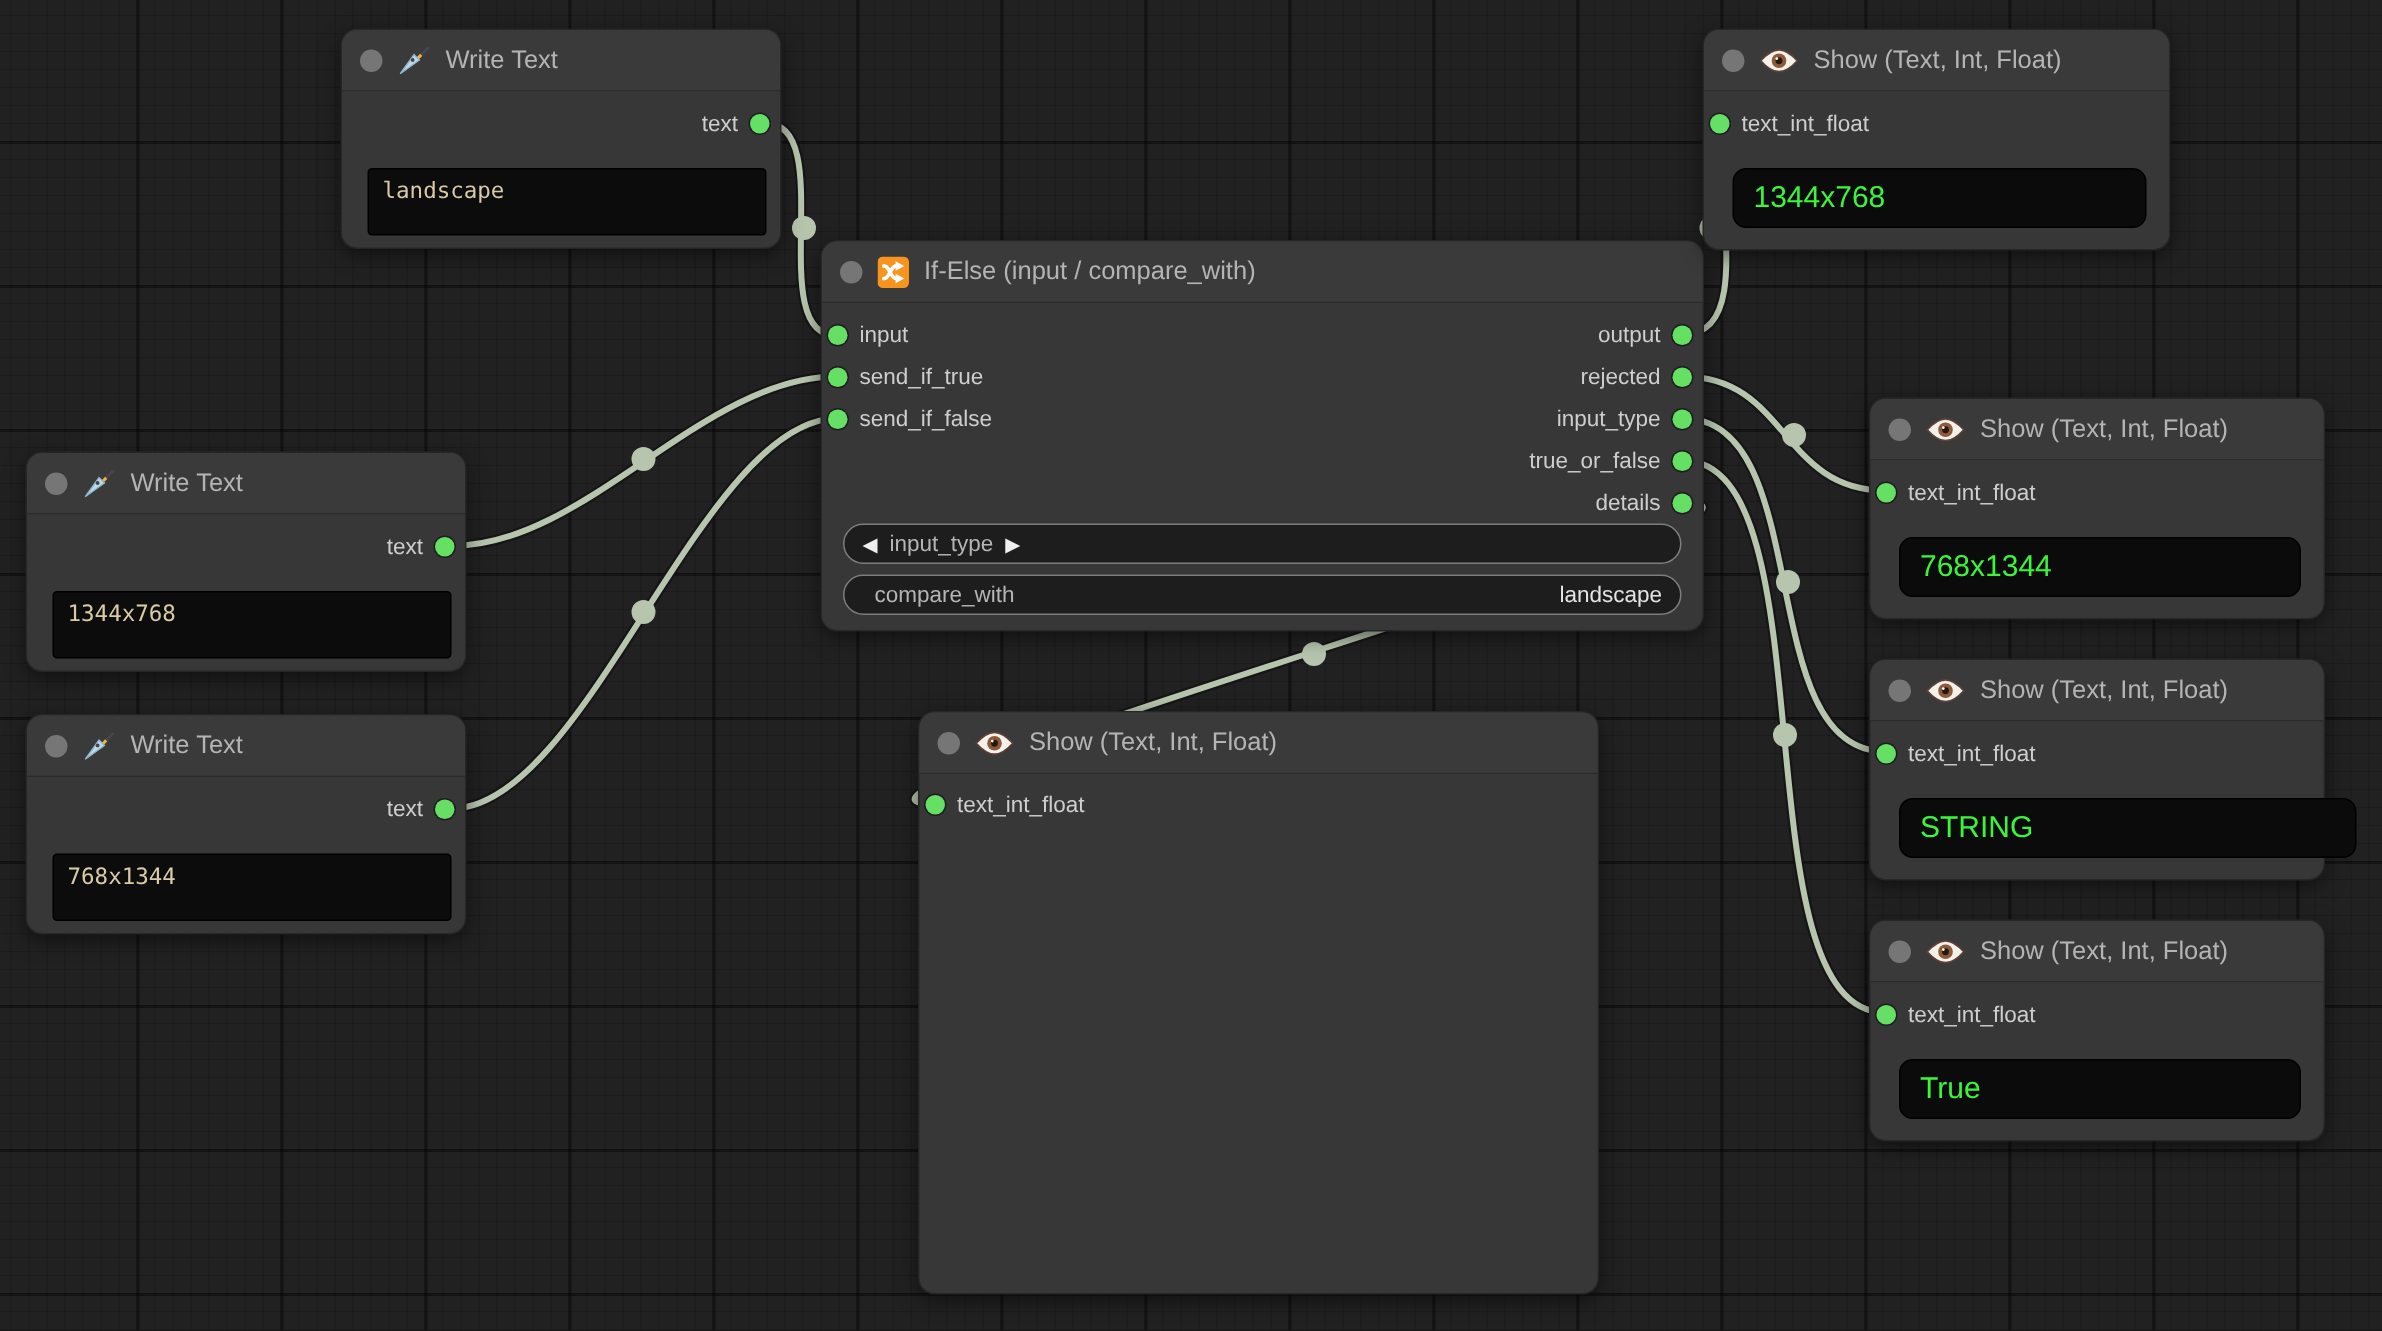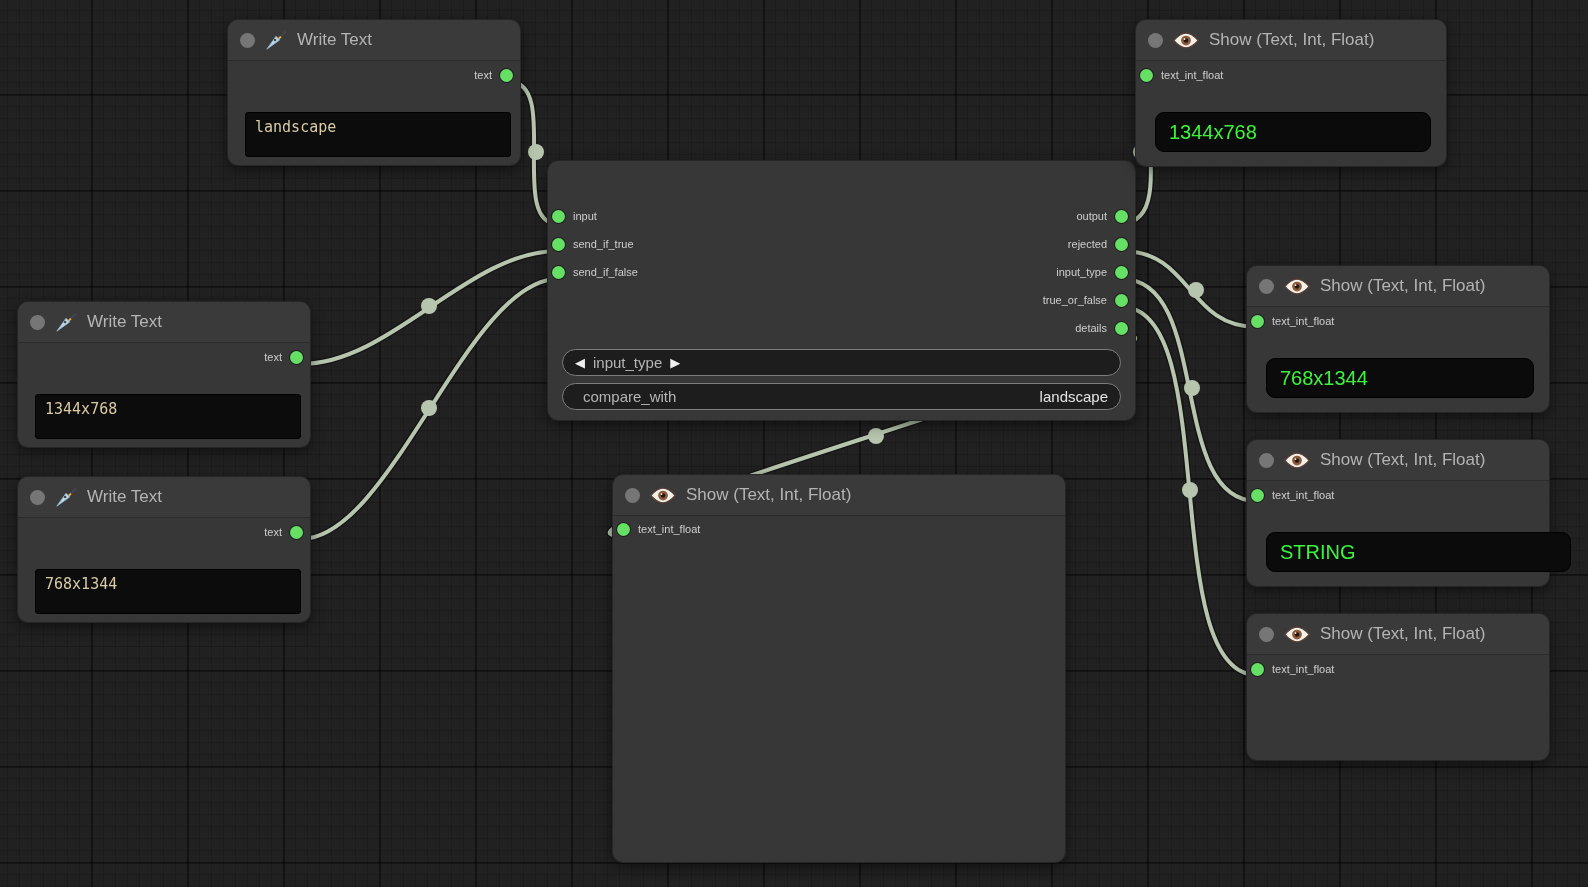--- a/index.html
+++ b/index.html
@@ -20,21 +20,21 @@
     position:absolute;z-index:2;background:#373737;border-radius:10px;
     box-shadow:0 0 0 1px #262626, 0 4px 14px rgba(0,0,0,.55);
   }
   .ntitle{
     height:40px;display:flex;align-items:center;gap:10px;padding:0 12px;
     background:#3a3a3a;border-bottom:1px solid #2c2c2c;border-radius:10px 10px 0 0;
     color:#b4b4b4;font-size:17px;white-space:nowrap;overflow:hidden;
   }
   .collapse-dot{width:15px;height:15px;border-radius:50%;background:#767676;flex:0 0 auto;}
   .icon{display:inline-flex;flex:0 0 auto;align-items:center;}
-  .port{position:absolute;height:26px;display:flex;gap:8px;color:#cecece;font-size:11px;white-space:nowrap;}
+  .port{position:absolute;height:26px;display:flex;align-items:center;gap:8px;color:#cecece;font-size:15px;white-space:nowrap;}
   .port.in{left:4px;}
   .port.out{right:7px;flex-direction:row;}
   .pdot{width:13px;height:13px;border-radius:50%;background:#65e065;box-shadow:0 0 0 1px rgba(0,0,0,.45);flex:0 0 auto;}
   .ta{
     position:absolute;background:#0c0c0c;border:1px solid #000;border-radius:3px;
     color:#d9cba6;font-family:"DejaVu Sans Mono", monospace;font-size:15px;
     padding:5px 9px;box-sizing:border-box;overflow:hidden;text-align:left;
   }
   .display{
     position:absolute;background:#0b0b0b;border:1px solid #000;border-radius:9px;
@@ -144,20 +144,33 @@
       <span>Write Text</span>
     </div>
     <div class="port out" style="top:49px;">
       <span>text</span>
       <span class="pdot"></span>
     </div>
     <div class="ta" style="left:17px;top:92px;width:266px;height:45px;">768x1344</div>
   </div>
 
   <div class="node" style="left:548px;top:161px;width:587px;height:259px;">
+    <div class="ntitle">
+      <span class="collapse-dot"></span>
+      <span class="icon">
+        <svg width="21" height="21" viewBox="0 0 20 20">
+            <rect x="0" y="0" width="20" height="20" rx="3.5" fill="#f7941d"></rect>
+            <path d="M4 14 C8 14 8 6 12 6" fill="none" stroke="#fff" stroke-width="2.4" stroke-linecap="round"></path>
+            <path d="M4 6 C8 6 8 14 12 14" fill="none" stroke="#fff" stroke-width="2.4" stroke-linecap="round"></path>
+            <path d="M11.5 3 L17 6 L11.5 9 Z" fill="#fff"></path>
+            <path d="M11.5 11 L17 14 L11.5 17 Z" fill="#fff"></path>
+          </svg>
+      </span>
+      <span>If-Else (input / compare_with)</span>
+    </div>
     <div class="port in" style="top:49px;">
       <span class="pdot"></span>
       <span>input</span>
     </div>
     <div class="port in" style="top:77px;">
       <span class="pdot"></span>
       <span>send_if_true</span>
     </div>
     <div class="port in" style="top:105px;">
       <span class="pdot"></span>
@@ -264,20 +277,21 @@
             <circle cx="16" cy="10" r="2.8" fill="#26170f"></circle>
             <circle cx="14.2" cy="8.2" r="1.1" fill="#fff"></circle>
           </svg>
       </span>
       <span>Show (Text, Int, Float)</span>
     </div>
     <div class="port in" style="top:49px;">
       <span class="pdot"></span>
       <span>text_int_float</span>
     </div>
+    <div class="display" style="left:19px;top:92px;width:268px;height:40px;">True</div>
   </div>
 
   <div class="node" style="left:613px;top:475px;width:452px;height:387px;">
     <div class="ntitle">
       <span class="collapse-dot"></span>
       <span class="icon">
         <svg width="26" height="17" viewBox="0 0 32 20">
             <path d="M1 10 Q9 1 16 1 Q23 1 31 10 Q23 19 16 19 Q9 19 1 10 Z" fill="#f4f1ea" stroke="#5d4037" stroke-width="1.4"></path>
             <circle cx="16" cy="10" r="6" fill="#8d5a3b"></circle>
             <circle cx="16" cy="10" r="2.8" fill="#26170f"></circle>

